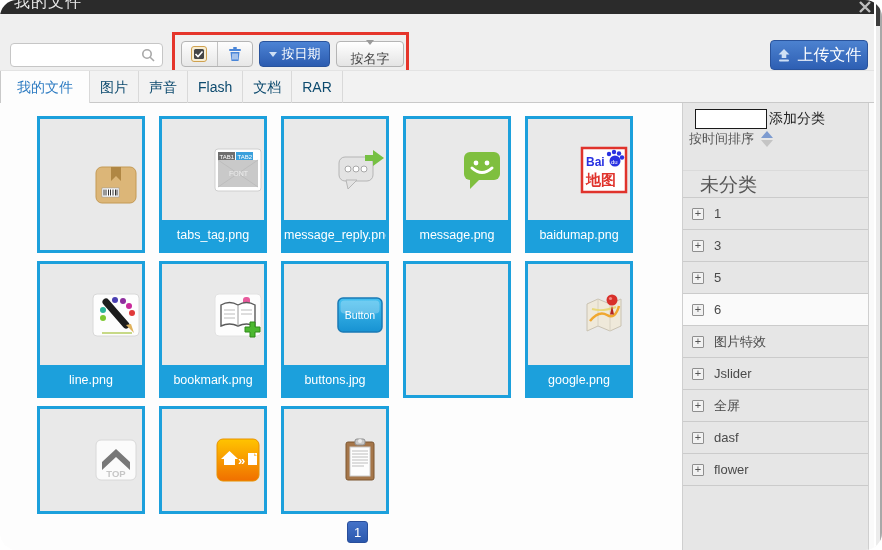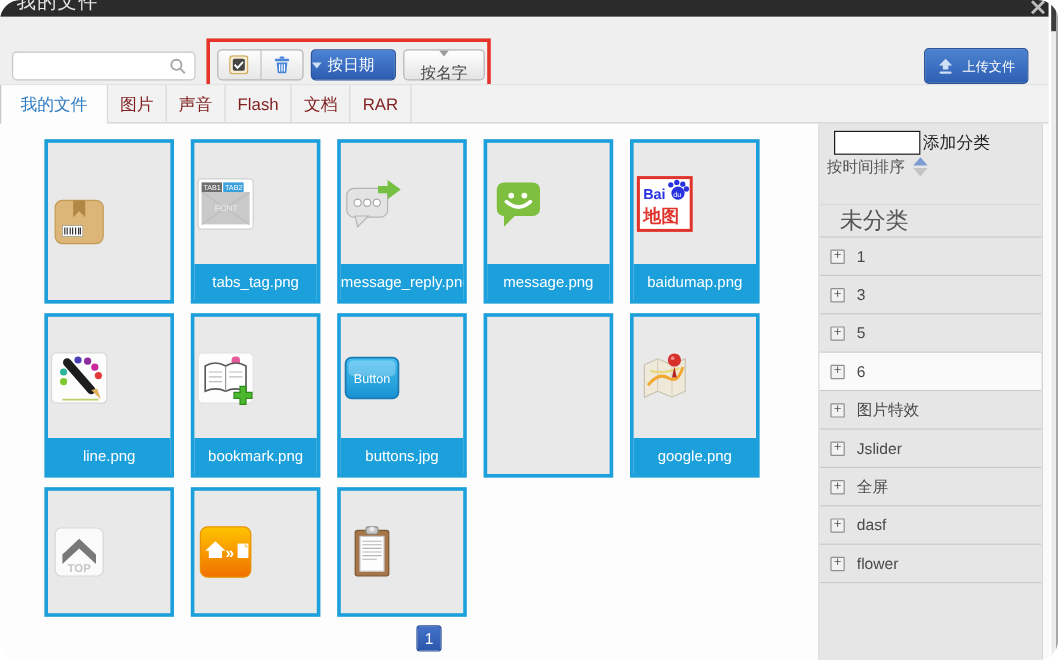--- a/index.html
+++ b/index.html
@@ -16,45 +16,45 @@
   .toolbar { position:absolute; left:0; top:14px; width:874px; height:56px; background:#efefef; }
   .search { position:absolute; left:10px; top:29px; width:153px; height:24px; background:#fff;
     border:1px solid #c6c6c6; border-radius:4px; padding:0 26px 0 8px; font-size:12px; color:#333; outline:none; }
   .search-ico { position:absolute; left:141px; top:34px; }
   .annotation { position:absolute; left:172px; top:18px; width:237px; height:43px; border:3px solid #e5352b; }
   .btn-group { position:absolute; left:181px; top:27px; width:72px; height:26px; display:flex;
     background:linear-gradient(#fdfdfd,#e7e7e7); border:1px solid #b5b5b5; border-radius:4px; }
   .btn-seg { flex:1; display:flex; align-items:center; justify-content:center; cursor:pointer; }
   .btn-seg:first-child { border-right:1px solid #c2c2c2; }
   .btn { position:absolute; height:26px; top:27px; border-radius:4px; font-size:13px;
-    display:flex; align-items:center; gap:5px; cursor:pointer; }
+    display:flex; align-items:center; justify-content:center; gap:5px; cursor:pointer; }
   .btn-date { left:259px; width:71px; background:linear-gradient(#4c83d4,#2c5cb0); border:1px solid #29539c; color:#fff; }
   .btn-name { left:336px; width:68px; background:linear-gradient(#ffffff,#e4e4e4); border:1px solid #b5b5b5; color:#444;flex-direction:column; }
   .caret { width:0; height:0; border-left:4px solid transparent; border-right:4px solid transparent; border-top:5px solid #cfe0f5; }
   .caret.gray { border-top-color:#9a9a9a; }
-  .btn-upload { position:absolute; left:770px; top:26px; width:87px; height:30px; border-radius:4px;
-    background:linear-gradient(#4c82d0,#2e5fb3); border:1px solid #29539c; color:#fff; font-size:11px;
+  .btn-upload { position:absolute; left:770px; top:26px; width:98px; height:30px; border-radius:4px;
+    background:linear-gradient(#4c82d0,#2e5fb3); border:1px solid #29539c; color:#fff; font-size:16px;
     display:flex; align-items:center; justify-content:center; gap:7px; cursor:pointer; }
 
   
   .tabbar { position:absolute; left:0; top:70px; width:874px; height:33px; background:#f2f2f2;
     border-top:1px solid #e3e3e3; border-bottom:1px solid #c9c9c9; display:flex; }
-  .tab { height:32px; line-height:32px; padding:0 10px; font-size:14px; color:#7f1d1d;
+  .tab { height:32px; line-height:32px; padding:0 10px; font-size:14px; color:#0c4a6e;
     border-right:1px solid #d9d9d9; cursor:pointer; white-space:nowrap; }
   .tab.active { background:#fdfdfd; color:#2e7cc2; padding:0 16px; height:33px;
     border-left:1px solid #c9c9c9; margin-bottom:-1px; }
 
   
   .content { position:absolute; left:0; top:103px; width:683px; height:447px; background:#fdfdfd;
     border-right:1px solid #cfcfcf; }
   .grid { display:flex; flex-wrap:wrap; column-gap:14px; padding:13px 0 0 37px; width:660px; }
   .card { width:108px; height:137px; border:3px solid #1ca0dc; background:#e9e9e9;
     display:flex; flex-direction:column; margin-bottom:8px; cursor:pointer; }
   .card.short { height:108px; }
-  .thumb { flex:1; display:flex; align-items:center; justify-content:flex-start; }
+  .thumb { flex:1; display:flex; align-items:center; justify-content:flex-end; }
   .card-label { height:30px; line-height:30px; background:#1ca0dc; color:#fff; font-size:12.5px;
     text-align:center; white-space:nowrap; overflow:hidden; }
   .pager { position:absolute; left:347px; top:521px; width:21px; height:22px; border-radius:3px;
     background:linear-gradient(#4472c8,#2b58ad); border:1px solid #284e9b; color:#fff; font-size:13px;
     display:flex; align-items:center; justify-content:center; cursor:pointer; }
 
   
   .sidebar { position:absolute; left:683px; top:103px; width:185px; height:447px; background:#e6e6e6; }
   .add-row { padding:6px 0 0 12px; font-size:14px; color:#222; display:flex; align-items:center; }
   .add-input { width:72px; height:20px; border:1px solid #1a1a1a; background:#fff; margin-right:2px;

